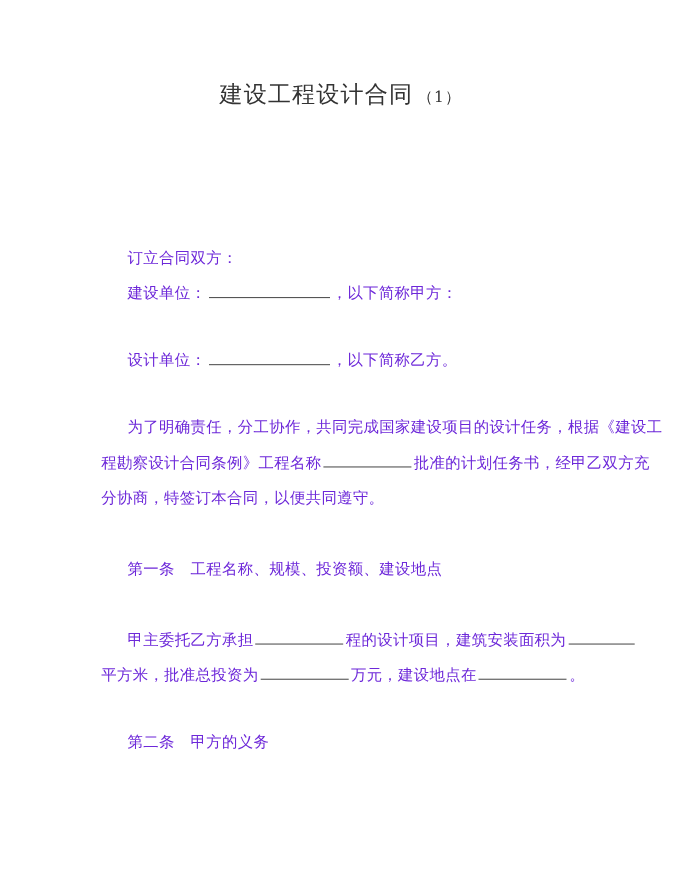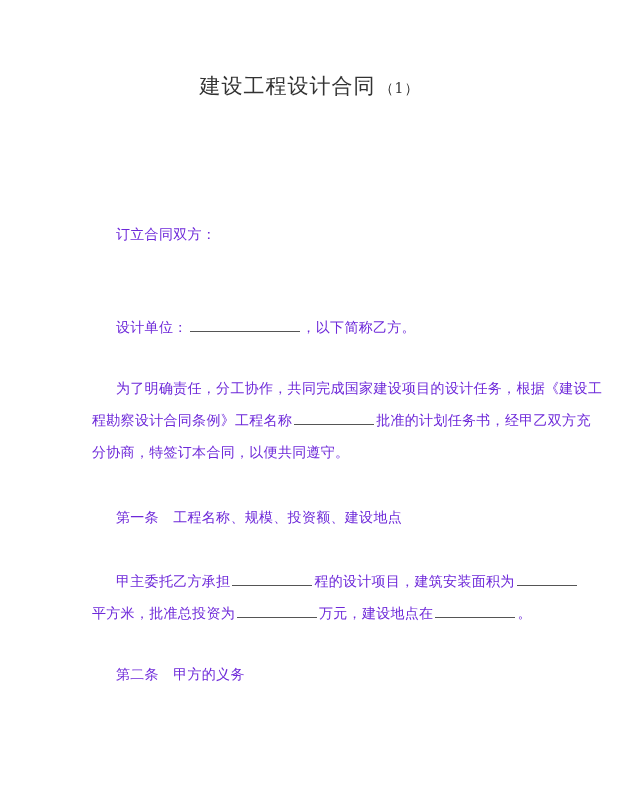--- a/index.html
+++ b/index.html
@@ -30,20 +30,23 @@
 <div class="page">
 
   <div class="title">
     <span>建设工程设计合同</span><span class="num">（1）</span>
   </div>
 
   <div class="line" style="left:116px; top:226px;">
     <span>订立合同双方：</span>
   </div>
 
+  <div class="line" style="left:116px; top:258px;">
+    <span>建设单位：</span><span class="blank" style="width:110px;"></span><span>，以下简称甲方：</span>
+  </div>
 
   <div class="line" style="left:116px; top:319px;">
     <span>设计单位：</span><span class="blank" style="width:110px;"></span><span>，以下简称乙方。</span>
   </div>
 
   <div class="line" style="left:116px; top:380px;">
     <span>为了明确责任，分工协作，共同完成国家建设项目的设计任务，根据《建设工</span>
   </div>
   <div class="line" style="left:92px; top:412px;">
     <span>程勘察设计合同条例》工程名称</span><span class="blank" style="width:80px;"></span><span>批准的计划任务书，经甲乙双方充</span>

